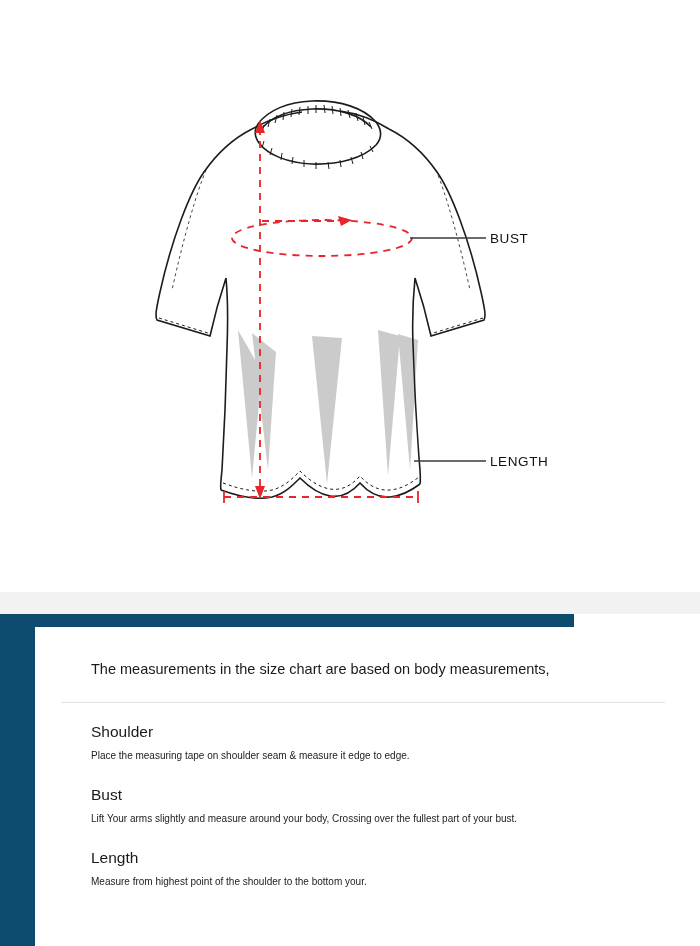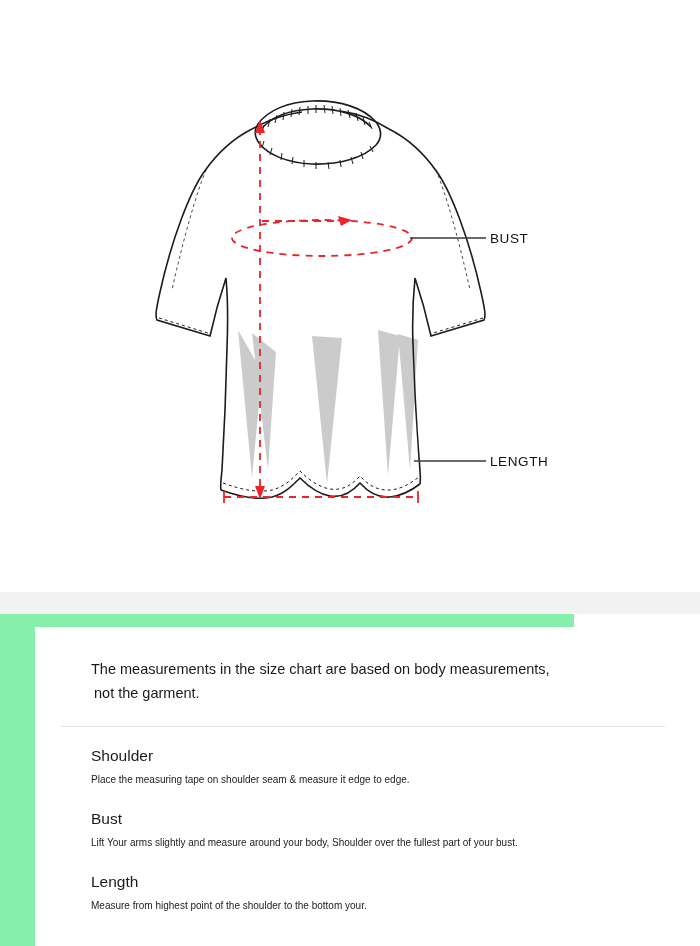--- a/index.html
+++ b/index.html
@@ -11,21 +11,21 @@
     height: 946px;
     background: #ffffff;
     font-family: "Liberation Sans", sans-serif;
     color: #1a1a1a;
     overflow: hidden;
   }
   .page {
     position: relative;
     width: 574px;
     height: 946px;
-    background: #86efac;
+    background: #0c4a6e;
   }
 
   
   .diagram-area {
     position: relative;
     width: 700px;
     height: 592px;
     background: #ffffff;
   }
   .diagram-svg {
@@ -209,35 +209,34 @@
       <text class="callout-label" x="490" y="466">LENGTH</text>
     </svg>
   </div>
 
   <div class="band"></div>
 
   <div class="content">
 
     <p class="intro">
       <span>The measurements in the size chart are based on body measurements,</span>
-      <span class="line2">not the garment.</span>
     </p>
 
     <div class="divider"></div>
 
     <div class="defs">
 
       <div class="def-block">
         <div class="def-term">Shoulder</div>
         <div class="def-desc">Place the measuring tape on shoulder seam &amp; measure it edge to edge.</div>
       </div>
 
       <div class="def-block">
         <div class="def-term">Bust</div>
-        <div class="def-desc">Lift Your arms slightly and measure around your body, Shoulder over the fullest part of your bust.</div>
+        <div class="def-desc">Lift Your arms slightly and measure around your body, Crossing over the fullest part of your bust.</div>
       </div>
 
       <div class="def-block">
         <div class="def-term">Length</div>
         <div class="def-desc">Measure from highest point of the shoulder to the bottom your.</div>
       </div>
 
     </div>
   </div>
 

